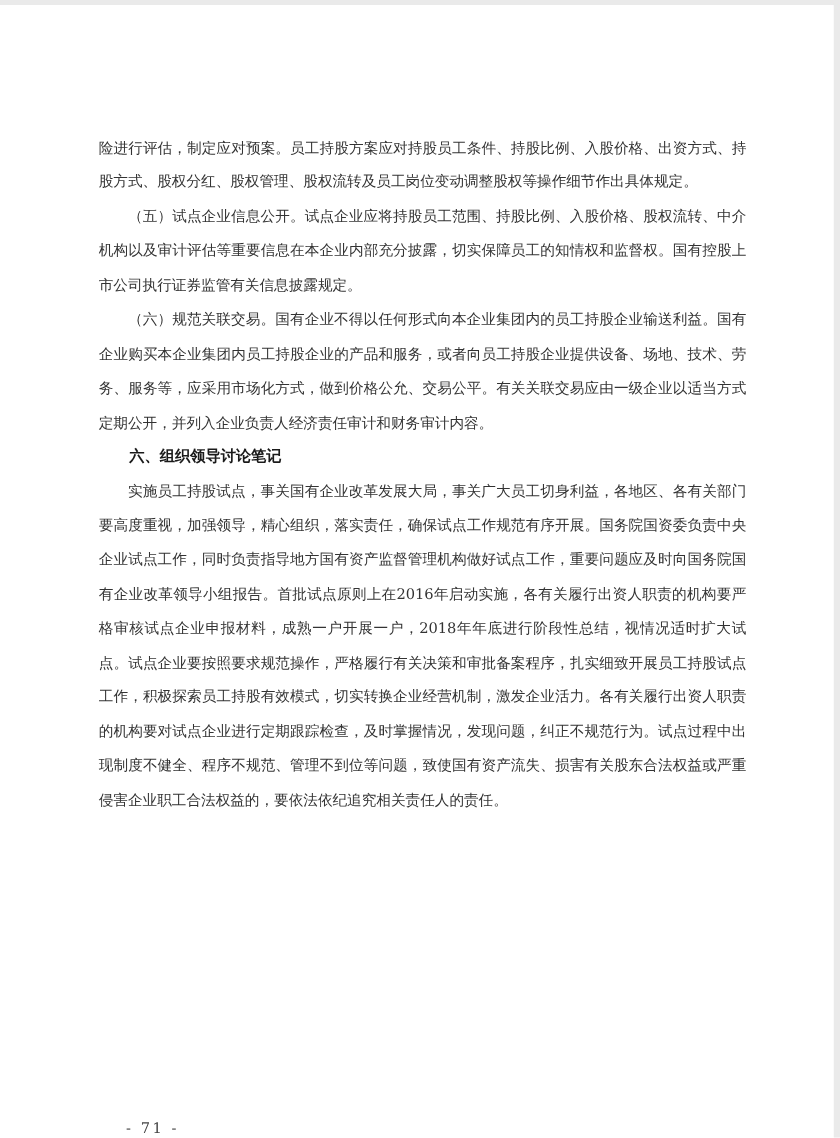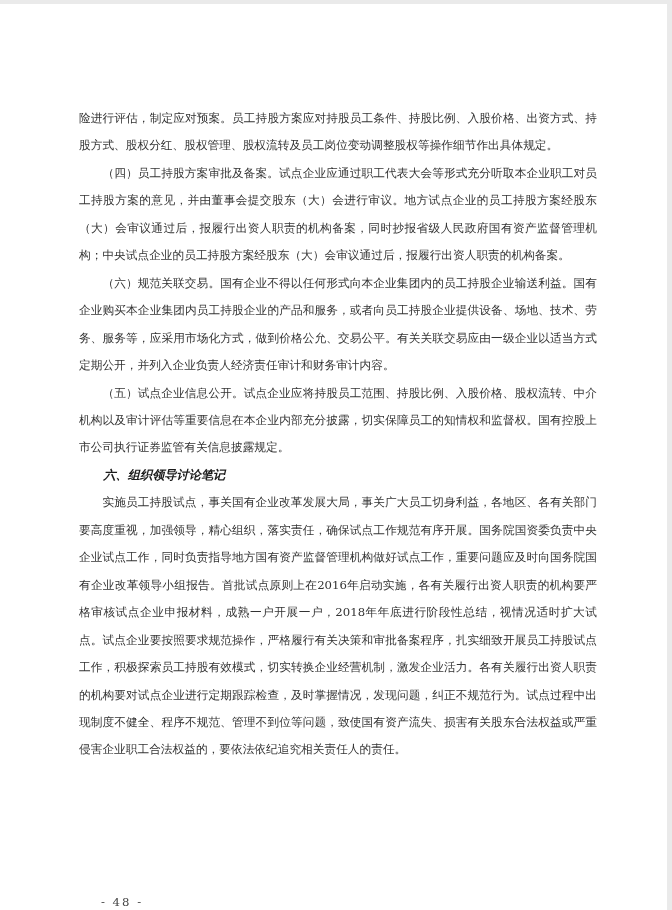--- a/index.html
+++ b/index.html
@@ -50,41 +50,39 @@
   }
   .section-heading {
     margin: 0;
     padding: 0;
     text-indent: 2em;
     font-family: "DejaVu Sans", sans-serif;
     font-weight: bold;
     font-size: 12.2px;
     line-height: 27.45px;
     color: #1a1a1a;
-    font-style: italic;
   }
   .page-number {
     position: absolute;
     top: 895px;
     left: 79px;
     width: 86px;
     text-align: center;
     font-size: 11.7px;
     color: #444444;
     letter-spacing: 2px;
   }
 </style>
 </head>
 <body>
 
 <div class="edge-top"></div>
 <div class="edge-right"></div>
 
 <article class="doc">
   <p class="no-indent">险进行评估，制定应对预案。员工持股方案应对持股员工条件、持股比例、入股价格、出资方式、持股方式、股权分红、股权管理、股权流转及员工岗位变动调整股权等操作细节作出具体规定。</p>
-  <p>（四）员工持股方案审批及备案。试点企业应通过职工代表大会等形式充分听取本企业职工对员工持股方案的意见，并由董事会提交股东（大）会进行审议。地方试点企业的员工持股方案经股东（大）会审议通过后，报履行出资人职责的机构备案，同时抄报省级人民政府国有资产监督管理机构；中央试点企业的员工持股方案经股东（大）会审议通过后，报履行出资人职责的机构备案。</p>
+  <p>（五）试点企业信息公开。试点企业应将持股员工范围、持股比例、入股价格、股权流转、中介机构以及审计评估等重要信息在本企业内部充分披露，切实保障员工的知情权和监督权。国有控股上市公司执行证券监管有关信息披露规定。</p>
   <p>（六）规范关联交易。国有企业不得以任何形式向本企业集团内的员工持股企业输送利益。国有企业购买本企业集团内员工持股企业的产品和服务，或者向员工持股企业提供设备、场地、技术、劳务、服务等，应采用市场化方式，做到价格公允、交易公平。有关关联交易应由一级企业以适当方式定期公开，并列入企业负责人经济责任审计和财务审计内容。</p>
-  <p>（五）试点企业信息公开。试点企业应将持股员工范围、持股比例、入股价格、股权流转、中介机构以及审计评估等重要信息在本企业内部充分披露，切实保障员工的知情权和监督权。国有控股上市公司执行证券监管有关信息披露规定。</p>
   <h2 class="section-heading">六、组织领导讨论笔记</h2>
   <p>实施员工持股试点，事关国有企业改革发展大局，事关广大员工切身利益，各地区、各有关部门要高度重视，加强领导，精心组织，落实责任，确保试点工作规范有序开展。国务院国资委负责中央企业试点工作，同时负责指导地方国有资产监督管理机构做好试点工作，重要问题应及时向国务院国有企业改革领导小组报告。首批试点原则上在2016年启动实施，各有关履行出资人职责的机构要严格审核试点企业申报材料，成熟一户开展一户，2018年年底进行阶段性总结，视情况适时扩大试点。试点企业要按照要求规范操作，严格履行有关决策和审批备案程序，扎实细致开展员工持股试点工作，积极探索员工持股有效模式，切实转换企业经营机制，激发企业活力。各有关履行出资人职责的机构要对试点企业进行定期跟踪检查，及时掌握情况，发现问题，纠正不规范行为。试点过程中出现制度不健全、程序不规范、管理不到位等问题，致使国有资产流失、损害有关股东合法权益或严重侵害企业职工合法权益的，要依法依纪追究相关责任人的责任。</p>
 </article>
 
-<div class="page-number">- 48 -</div>
+<div class="page-number">- 71 -</div>
 
 </body></html>

